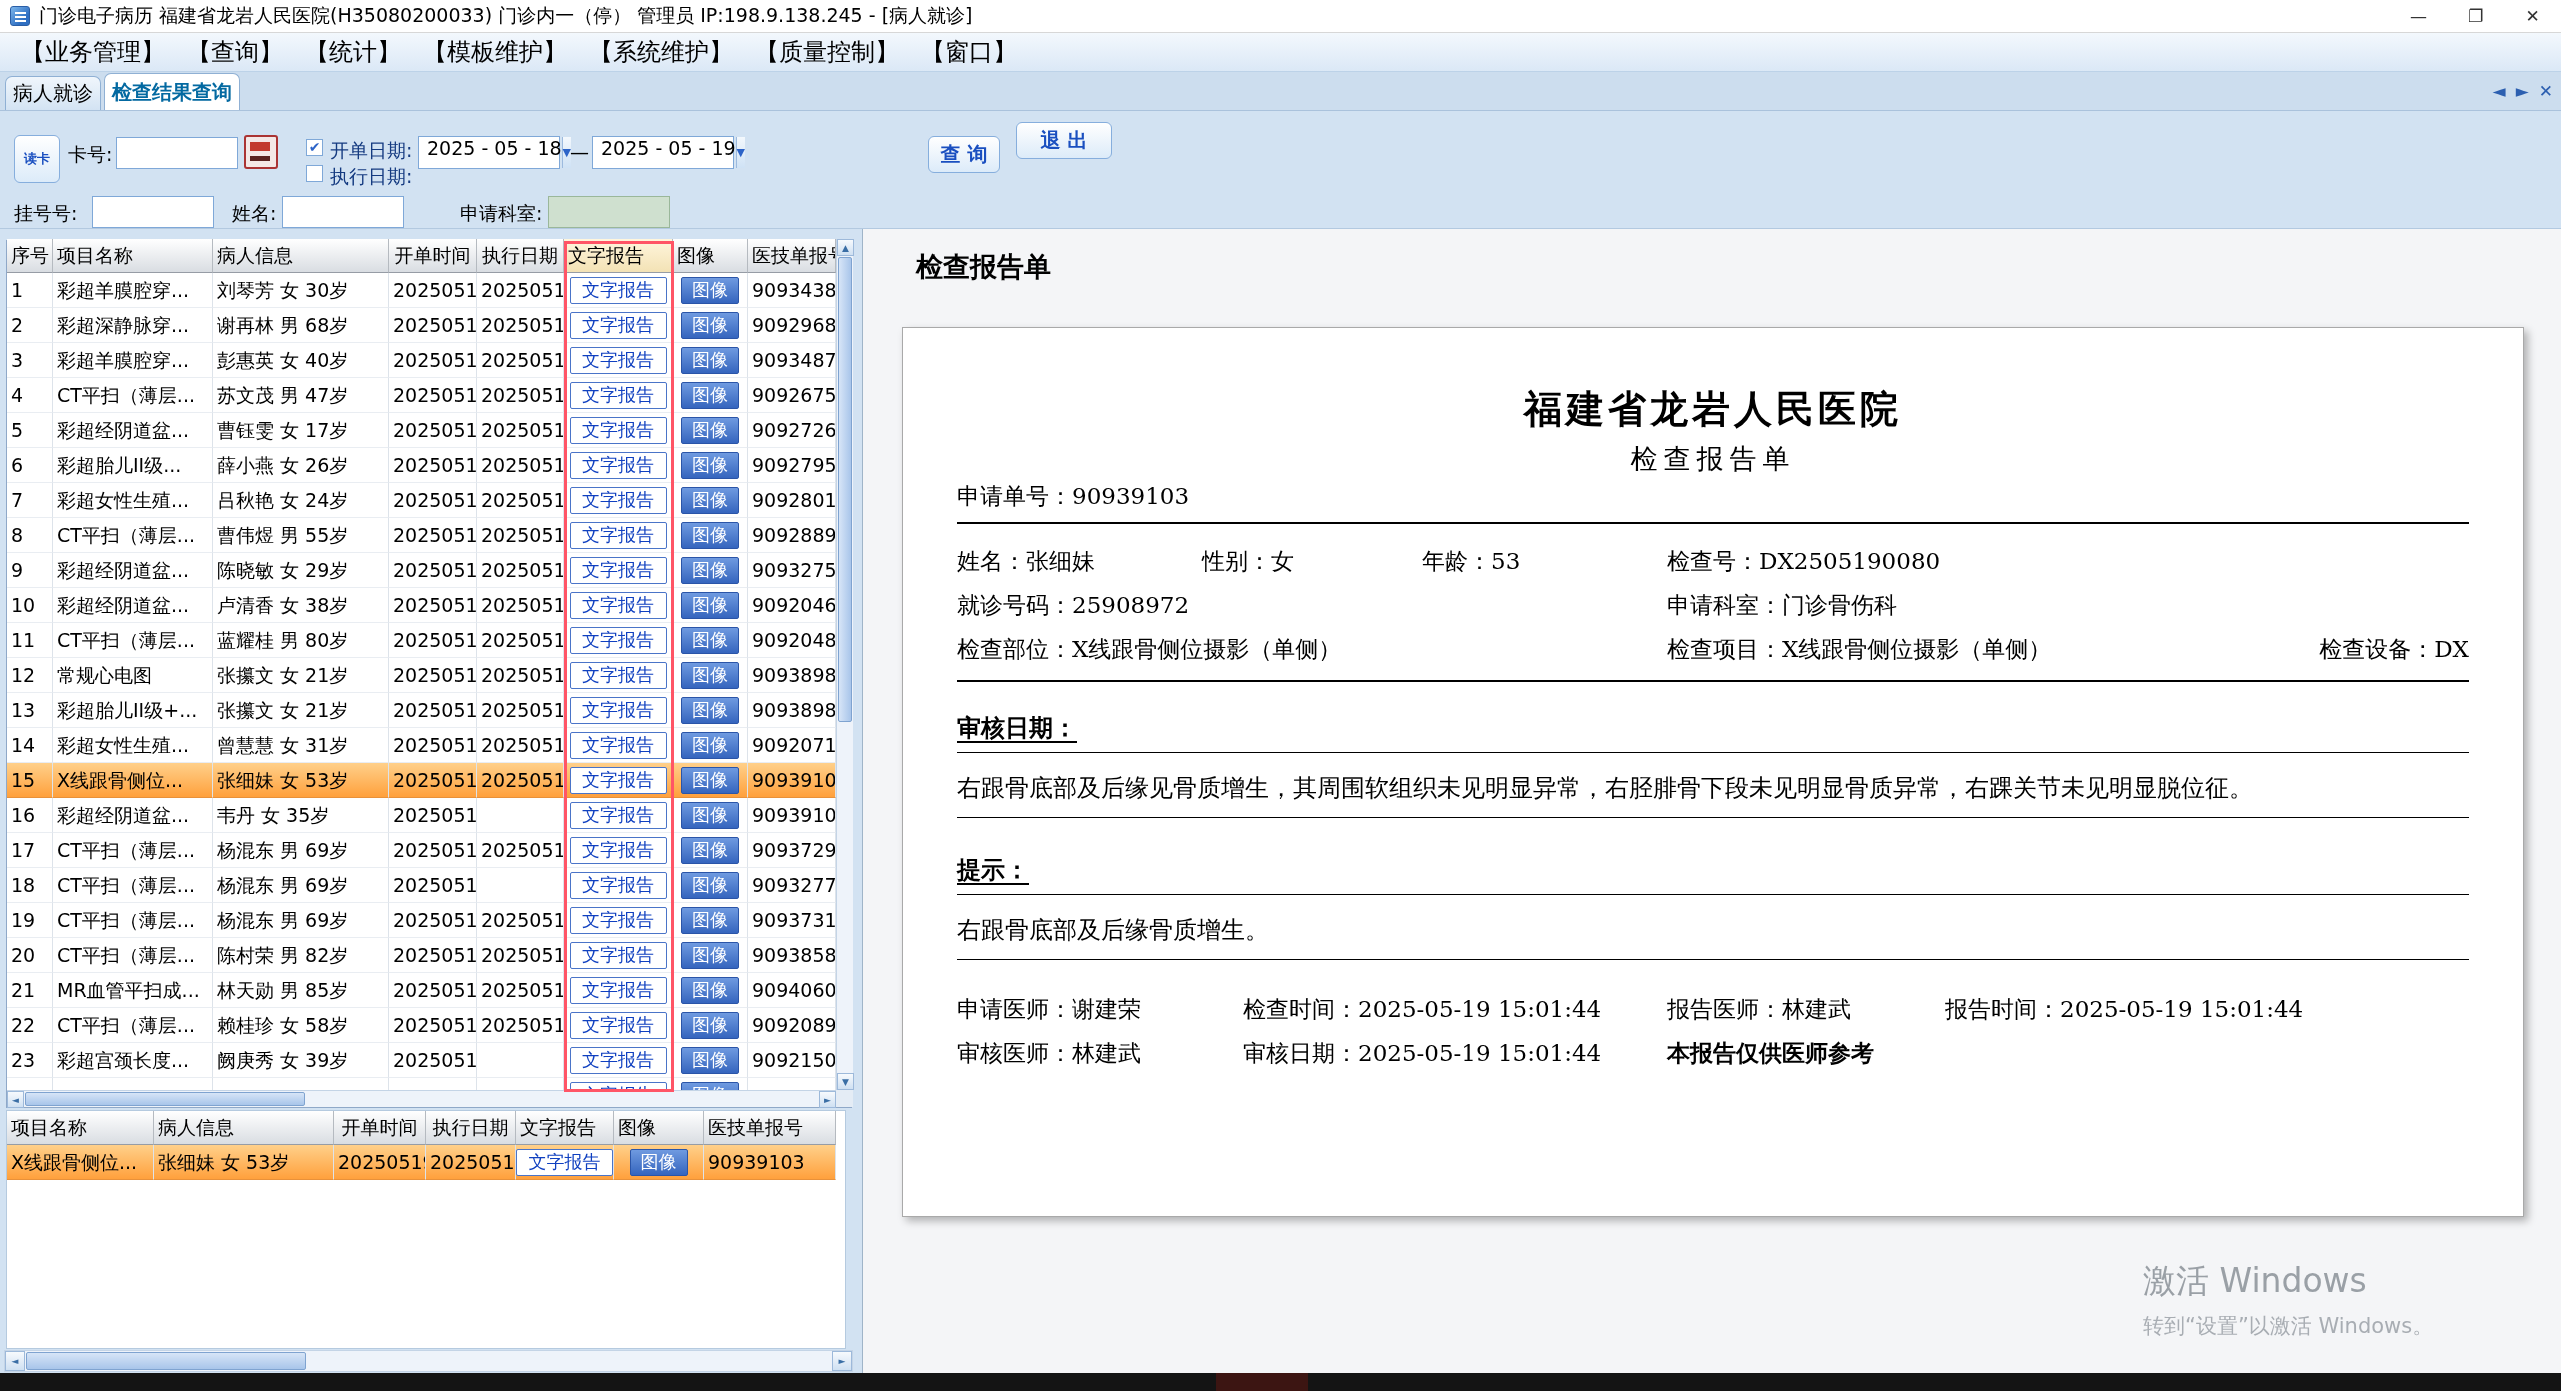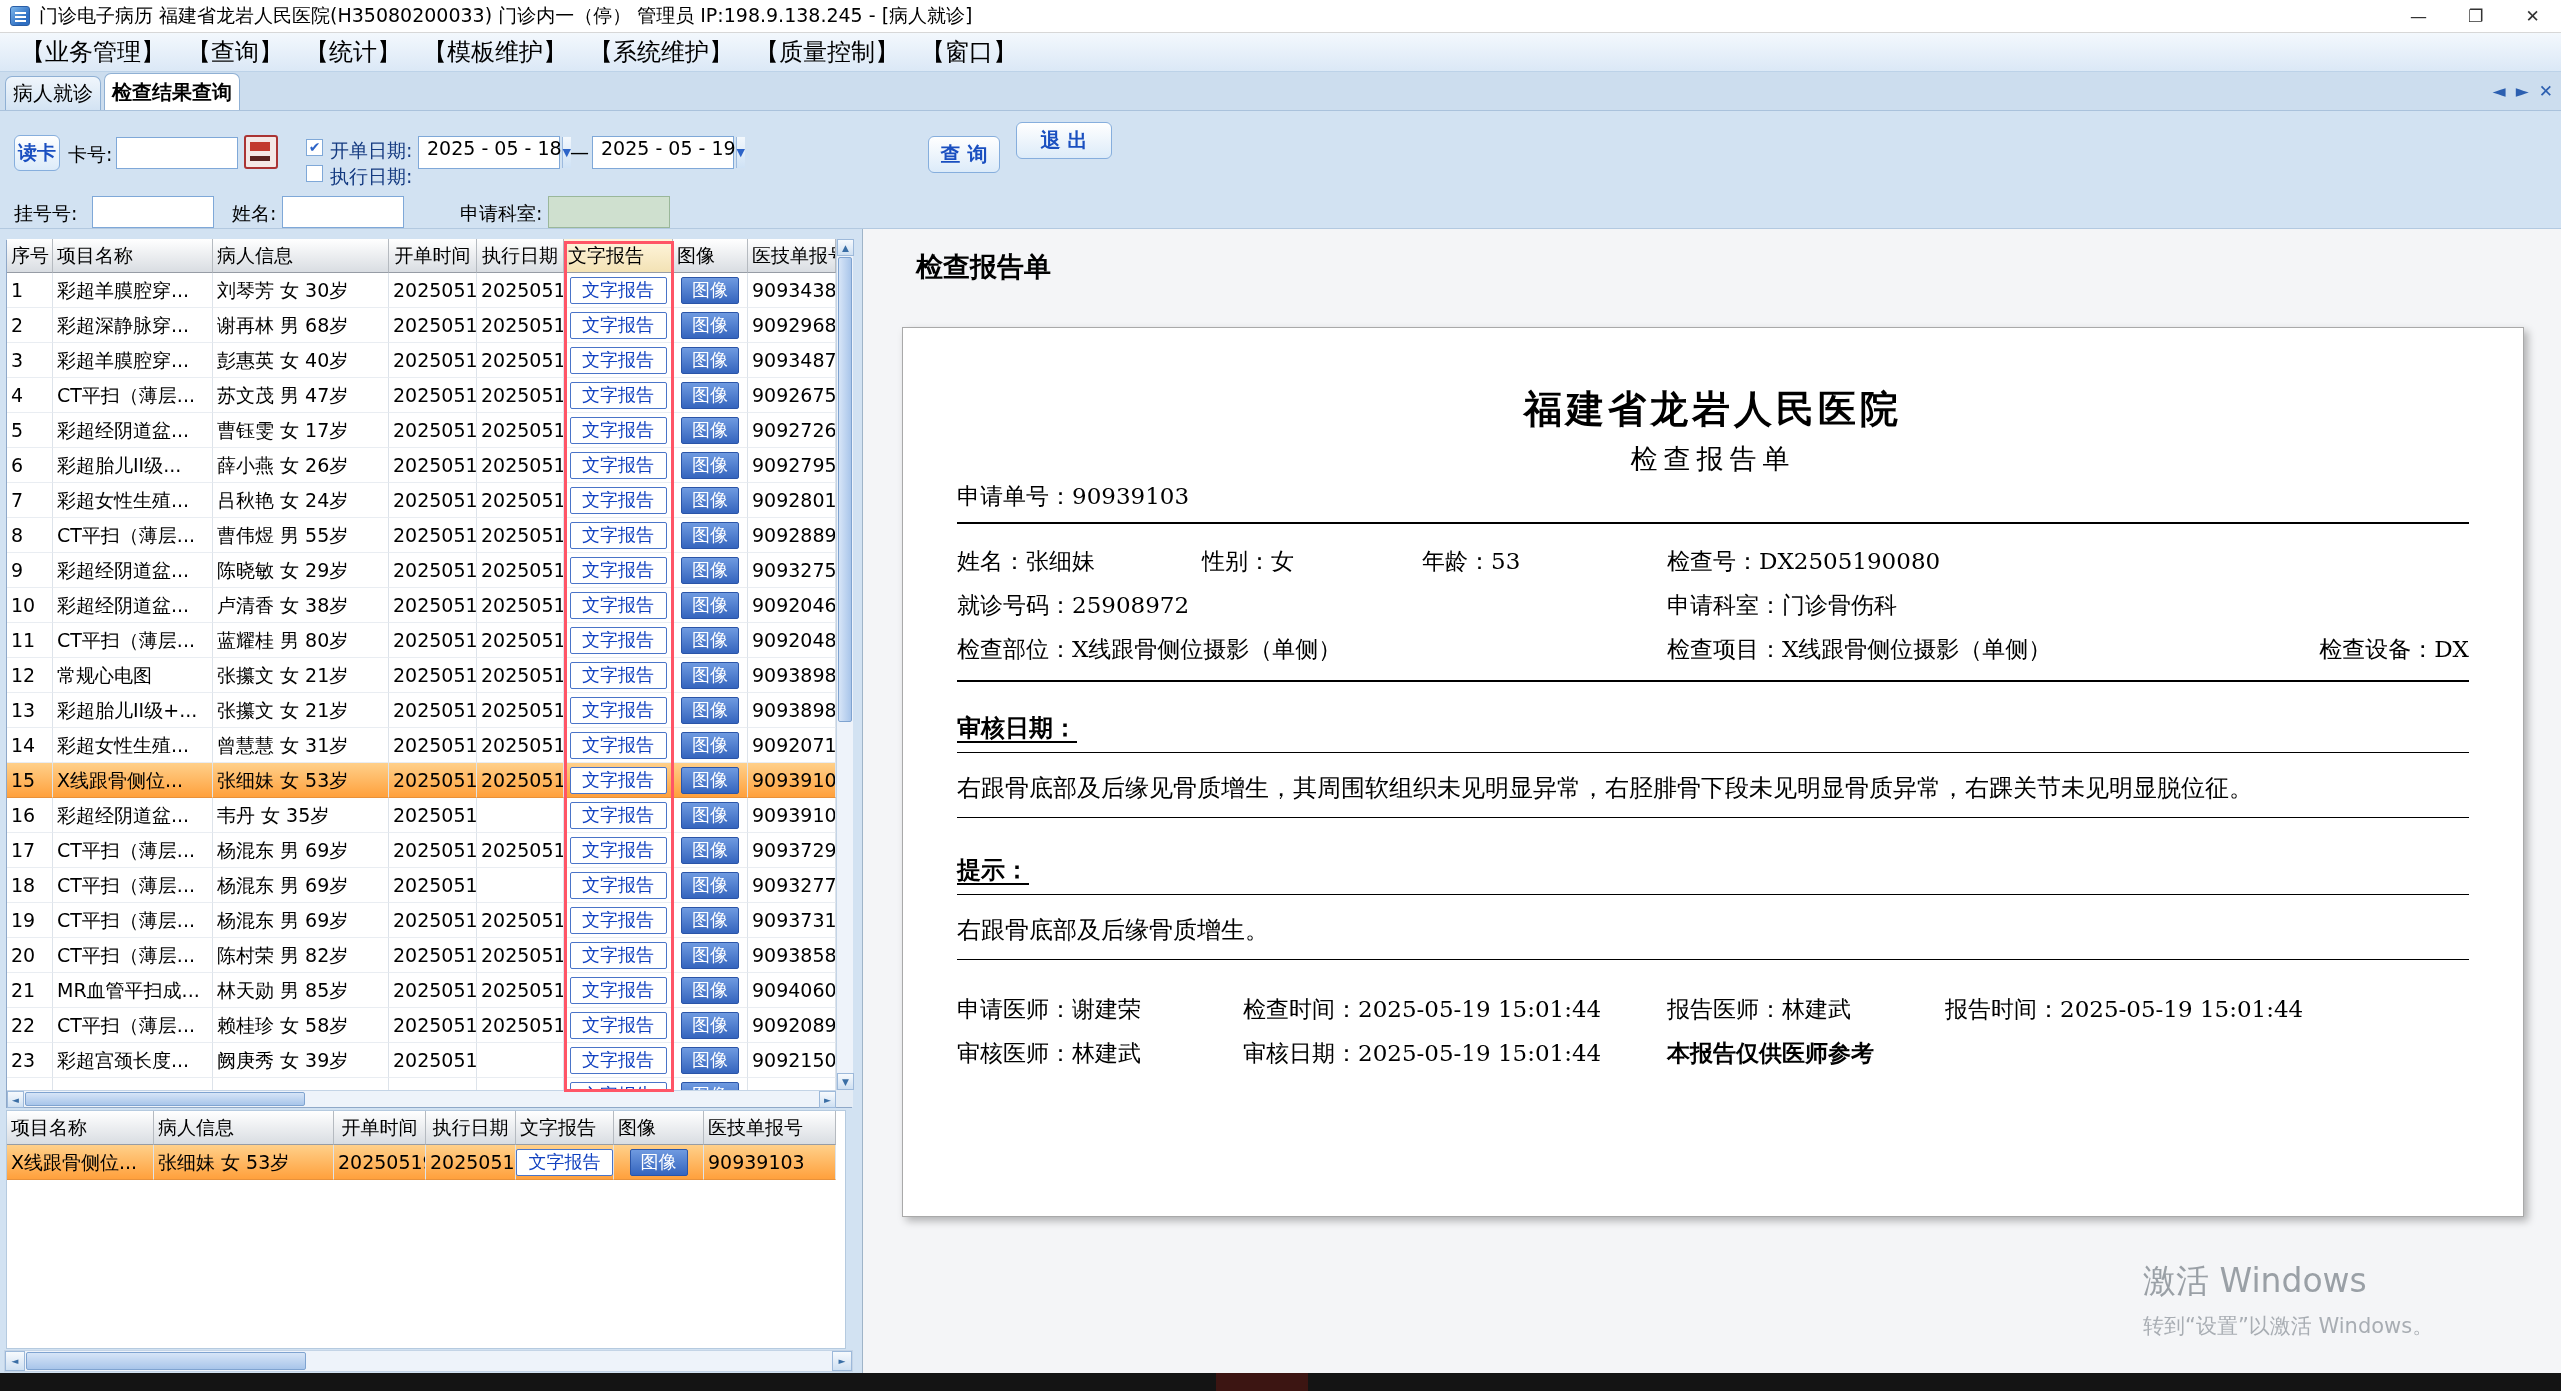--- a/index.html
+++ b/index.html
@@ -20,21 +20,21 @@
   
   .menubar { height:39px; background:linear-gradient(#f3f8fd,#dbe8f6);
     border-bottom:1px solid #bcd2e8; display:flex; align-items:center; font-size:24px; padding-left:10px; }
   .menu-item { padding:0 11px; white-space:nowrap; }
   
   .tabbar { height:39px; background:#ccddee; display:flex; align-items:flex-end;
     padding-left:5px; position:relative; border-bottom:1px solid #aac2dc; }
   .tab { height:34px; padding:0 7px; display:flex; align-items:center; font-size:20px;
     border:1px solid #8fb0d4; border-bottom:none; border-radius:7px 7px 0 0; margin-right:3px;
     background:linear-gradient(#f0f6fc,#d3e3f3); white-space:nowrap; }
-  .tab.active { background:#fff; color:#000000; font-weight:bold; height:37px; }
+  .tab.active { background:#fff; color:#0369a1; font-weight:bold; height:37px; }
   .tab-nav { position:absolute; right:8px; top:7px; display:flex; gap:10px; }
   .tab-nav span { color:#2c5fb0; font-size:17px; line-height:24px; }
   
   .toolbar { height:118px; background:#d2e2f2; position:relative; font-size:19px; border-bottom:1px solid #b3c9e0; }
   .tb-label { position:absolute; white-space:nowrap; }
   .tb-input { position:absolute; height:32px; border:1px solid #7fa8d8; background:#fff; font-size:19px; padding:0 6px; font-family:"DejaVu Sans",sans-serif; }
   .btn-chrome { position:absolute; background:linear-gradient(#ffffff,#dcebf9);
     border:1px solid #86aedd; border-radius:6px; color:#1a4fc0; font-size:20px; font-weight:bold;
     display:flex; align-items:center; justify-content:center; white-space:nowrap; }
   .card-reader { position:absolute; left:244px; top:24px; width:34px; height:34px;
@@ -155,21 +155,21 @@
   <div class="tab">病人就诊</div>
   <div class="tab active">检查结果查询</div>
   <div class="tab-nav">
     <span>◄</span>
     <span>►</span>
     <span>✕</span>
   </div>
 </div>
 
 <div class="toolbar">
-  <div class="btn-chrome" style="left:14px; top:24px; width:46px; height:36px; font-size:19px;">读卡</div>
+  <div class="btn-chrome" style="left:14px; top:24px; width:46px; height:48px; font-size:13px;">读卡</div>
   <div class="tb-label" style="left:68px; top:31px;">卡号:</div>
   <input class="tb-input" style="left: 116px; top: 26px; width: 122px;">
   <div class="card-reader"></div>
 
   <div class="cbx" style="left:306px; top:28px;">✔</div>
   <div class="tb-label" style="left:330px; top:27px; color:#143a80;">开单日期:</div>
   <div class="cbx" style="left:306px; top:54px;"></div>
   <div class="tb-label" style="left:330px; top:53px; color:#143a80;">执行日期:</div>
 
   <div class="datebox" style="left:418px; top:25px;">

